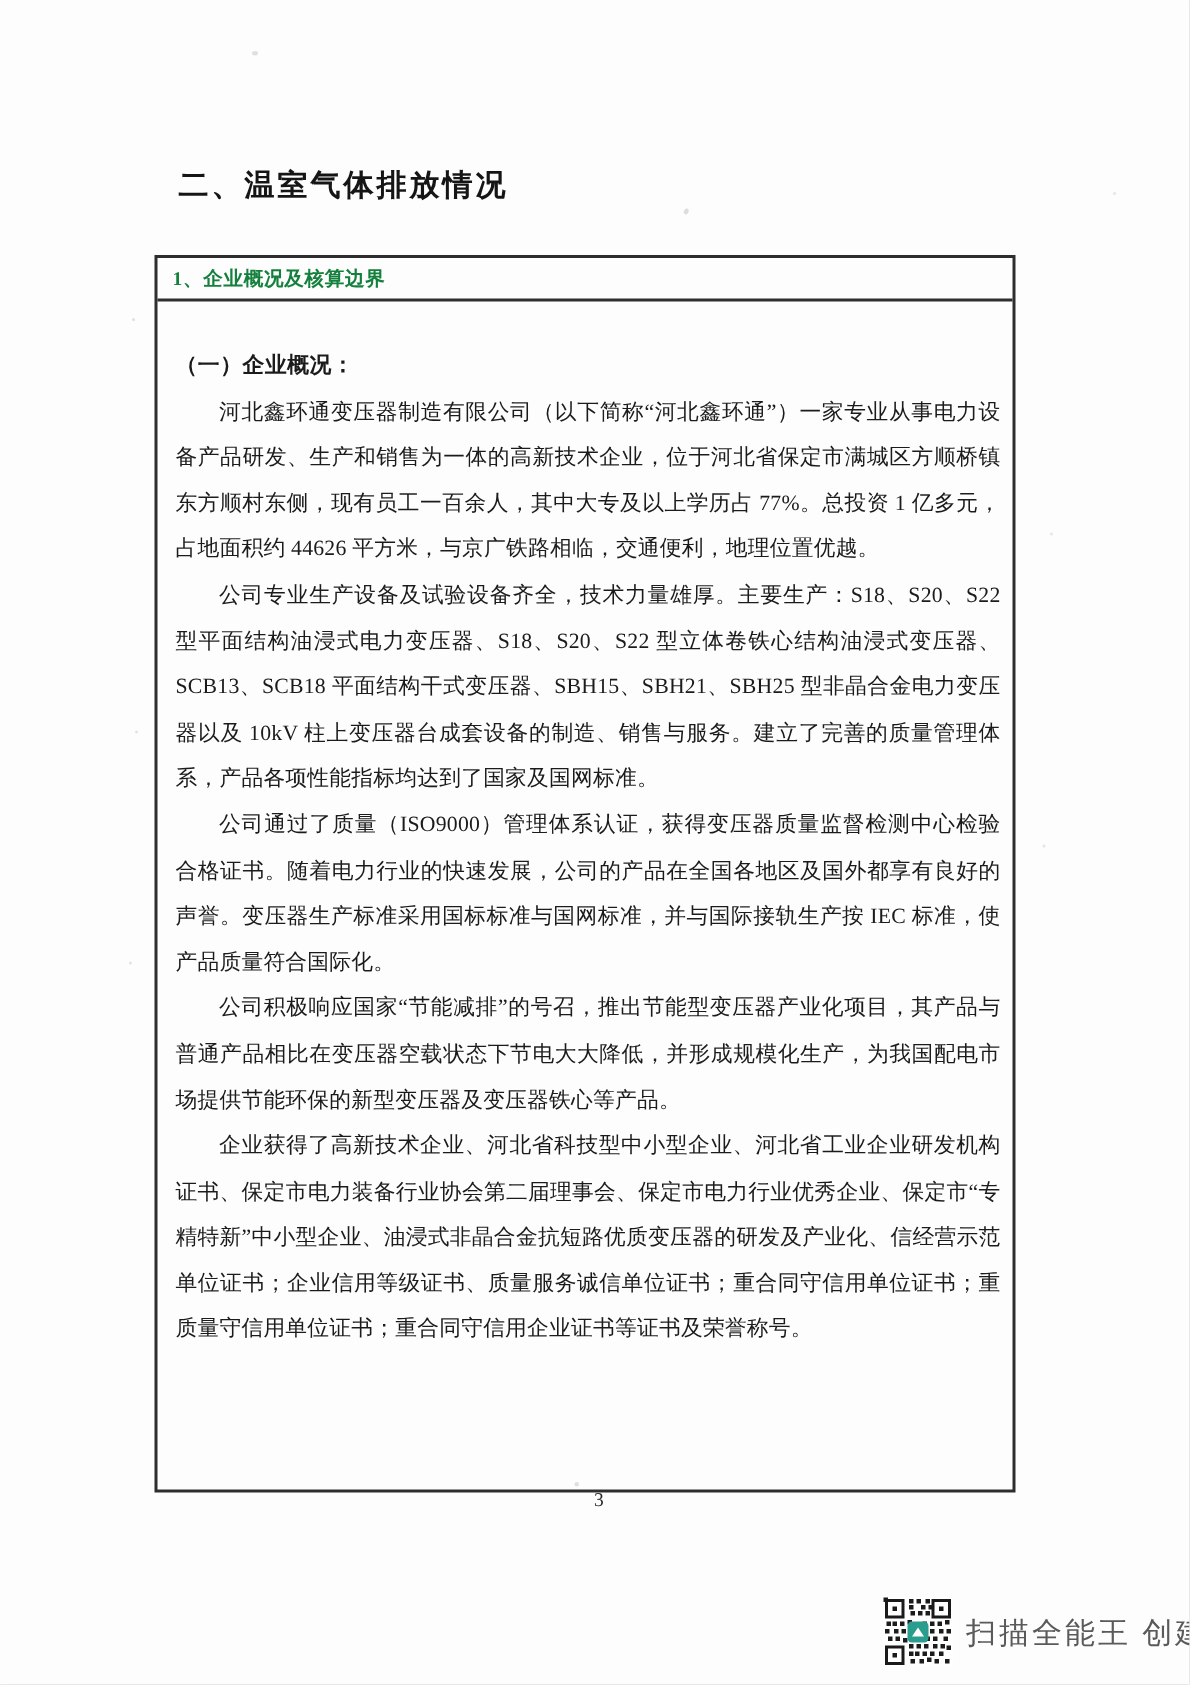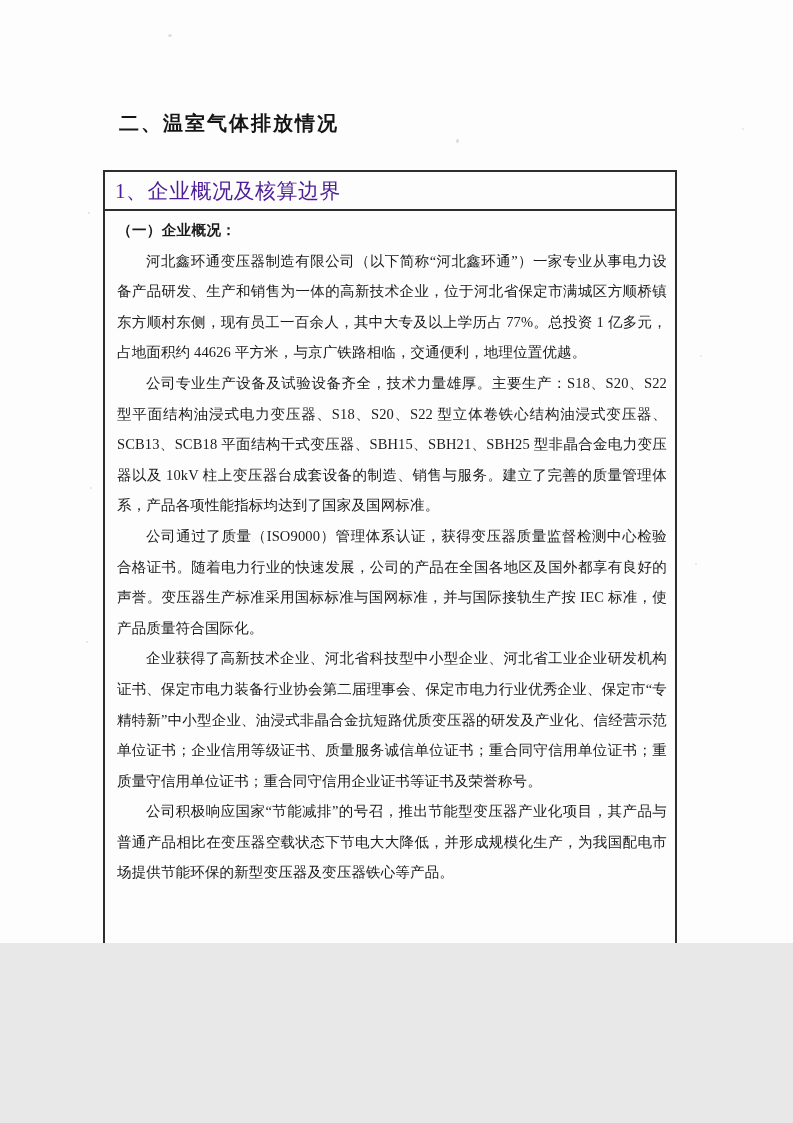--- a/index.html
+++ b/index.html
@@ -1,18 +1,18 @@
 <!DOCTYPE html>
 <html><head>
 <meta charset="utf-8">
 <style>
   html,body{margin:0;padding:0;background:#e8e8e8;}
   .page{
     position:relative;
-    width:793px;height:943px;
+    width:793px;height:1123px;
     background:#fdfdfd;
     font-family:"Liberation Serif","DejaVu Serif",serif;
     color:#1c1c1c;
     overflow:hidden;
     box-shadow:0 0 4px rgba(0,0,0,.2);
   }
   .doc-title{
     position:absolute;left:119px;top:110px;
     margin:0;
     font-family:"Liberation Sans","DejaVu Sans",sans-serif;
@@ -21,26 +21,27 @@
   .doc-table{
     position:absolute;left:103px;top:170px;
     width:574px;
     border:2px solid #2e2e2e;
     box-sizing:border-box;
     background:#fdfdfd;
   }
   .table-header{
     padding:5px 10px 4px 10px;
     border-bottom:2px solid #2e2e2e;
-    font-size:21px;font-weight:normal;letter-spacing:.5px;color:#4c1d95;
+    font-size:13px;font-weight:bold;letter-spacing:.5px;color:#15803d;
   }
   .table-body{
     padding:4px 8px 4px 12px;
     height:760px;
     overflow:hidden;
+    margin-top:24px;
   }
   .table-body p{
     margin:0;
     font-size:14.5px;
     line-height:30.6px;
     letter-spacing:.15px;
     text-align:justify;
     text-indent:2em;
     color:#1b1b1b;
   }
@@ -114,22 +115,22 @@
 
   <h1 class="doc-title">二、温室气体排放情况</h1>
 
   <div class="doc-table">
     <div class="table-header">1、企业概况及核算边界</div>
     <div class="table-body">
       <p class="subhead">（一）企业概况：</p>
       <p>河北鑫环通变压器制造有限公司（以下简称“河北鑫环通”）一家专业从事电力设备产品研发、生产和销售为一体的高新技术企业，位于河北省保定市满城区方顺桥镇东方顺村东侧，现有员工一百余人，其中大专及以上学历占 77%。总投资 1 亿多元，占地面积约 44626 平方米，与京广铁路相临，交通便利，地理位置优越。</p>
       <p>公司专业生产设备及试验设备齐全，技术力量雄厚。主要生产：S18、S20、S22 型平面结构油浸式电力变压器、S18、S20、S22 型立体卷铁心结构油浸式变压器、SCB13、SCB18 平面结构干式变压器、SBH15、SBH21、SBH25 型非晶合金电力变压器以及 10kV 柱上变压器台成套设备的制造、销售与服务。建立了完善的质量管理体系，产品各项性能指标均达到了国家及国网标准。</p>
       <p>公司通过了质量（ISO9000）管理体系认证，获得变压器质量监督检测中心检验合格证书。随着电力行业的快速发展，公司的产品在全国各地区及国外都享有良好的声誉。变压器生产标准采用国标标准与国网标准，并与国际接轨生产按 IEC 标准，使产品质量符合国际化。</p>
+      <p>公司积极响应国家“节能减排”的号召，推出节能型变压器产业化项目，其产品与普通产品相比在变压器空载状态下节电大大降低，并形成规模化生产，为我国配电市场提供节能环保的新型变压器及变压器铁心等产品。</p>
       <p>企业获得了高新技术企业、河北省科技型中小型企业、河北省工业企业研发机构证书、保定市电力装备行业协会第二届理事会、保定市电力行业优秀企业、保定市“专精特新”中小型企业、油浸式非晶合金抗短路优质变压器的研发及产业化、信经营示范单位证书；企业信用等级证书、质量服务诚信单位证书；重合同守信用单位证书；重质量守信用单位证书；重合同守信用企业证书等证书及荣誉称号。</p>
-      <p>公司积极响应国家“节能减排”的号召，推出节能型变压器产业化项目，其产品与普通产品相比在变压器空载状态下节电大大降低，并形成规模化生产，为我国配电市场提供节能环保的新型变压器及变压器铁心等产品。</p>
     </div>
   </div>
 
   <div class="page-number">3</div>
 
   <div class="footer">
     <div class="qr">
       <div class="finder f-tl"></div>
       <div class="finder f-tr"></div>
       <div class="finder f-bl"></div>

